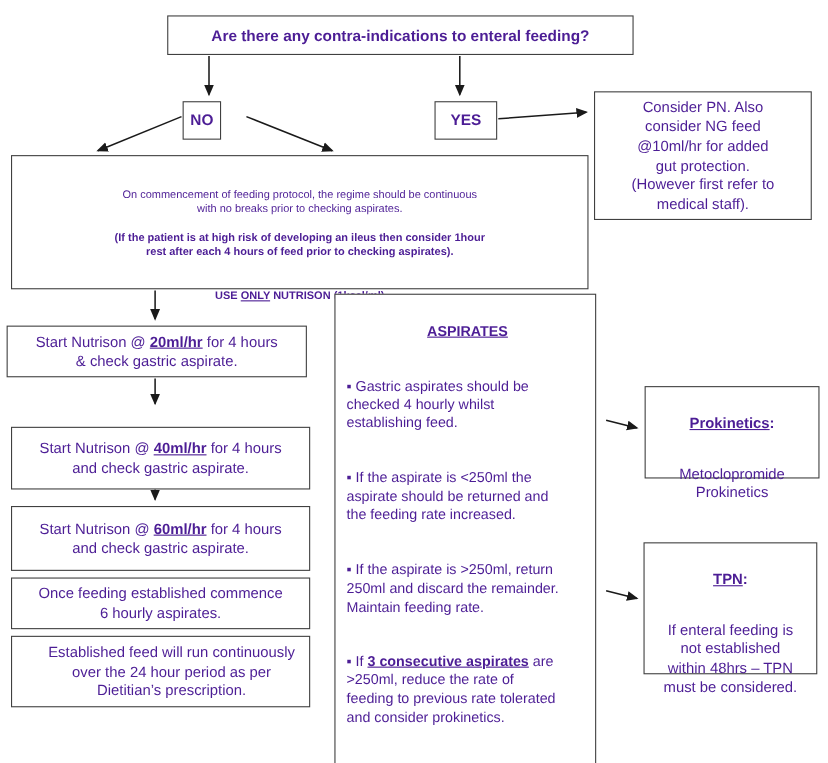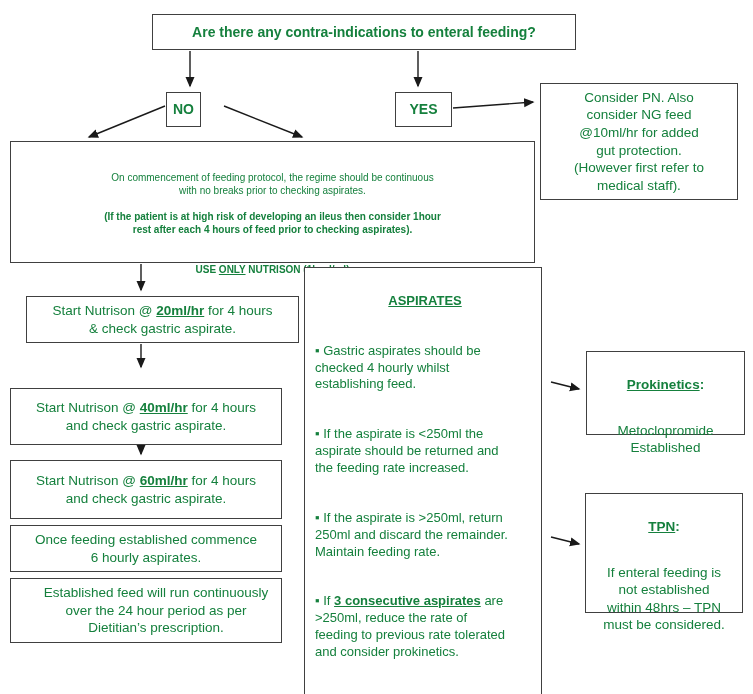--- a/index.html
+++ b/index.html
@@ -1,19 +1,19 @@
 <!DOCTYPE html>
 <html><head>
 <meta charset="utf-8">
 <style>
   html,body{margin:0;padding:0;background:#ffffff;}
   .canvas{
     position:relative;width:753px;height:694px;background:#ffffff;
     font-family:"Liberation Sans","DejaVu Sans",sans-serif;
-    color:#15803d;font-size:13.5px;line-height:1.3;
+    color:#4c1d95;font-size:13.5px;line-height:1.3;
   }
   .box{
     position:absolute;box-sizing:border-box;
     border:1.5px solid #404040;background:#ffffff;
     white-space:pre-line;
   }
   .center{text-align:center;}
   .vcenter{display:flex;align-items:center;justify-content:center;}
   .bold{font-weight:bold;}
   .u{text-decoration:underline;margin-top:37px;}
@@ -76,21 +76,21 @@
   </div>
 
   <div class="box center protocol" style="left:10px;top:141px;width:525px;height:122px;">
     <p>On commencement of feeding protocol, the regime should be continuous
 with no breaks prior to checking aspirates.</p>
     <p class="bold">(If the patient is at high risk of developing an ileus then consider 1hour
 rest after each 4 hours of feed prior to checking aspirates).</p>
     <p class="bold p3"><span>USE </span><span class="u">ONLY</span><span> NUTRISON (1kcal/ml)</span></p>
   </div>
 
-  <div class="box vcenter center" style="left:26px;top:296px;width:273px;height:47px;">
+  <div class="box vcenter center" style="left:6px;top:296px;width:273px;height:47px;">
     <span><span>Start Nutrison @ </span><span class="bu">20ml/hr</span><span> for 4 hours
 &amp; check gastric aspirate.</span></span>
   </div>
   <div class="box vcenter center" style="left:10px;top:388px;width:272px;height:57px;">
     <span><span>Start Nutrison @ </span><span class="bu">40ml/hr</span><span> for 4 hours
 and check gastric aspirate.</span></span>
   </div>
   <div class="box vcenter center" style="left:10px;top:460px;width:272px;height:59px;">
     <span><span>Start Nutrison @ </span><span class="bu">60ml/hr</span><span> for 4 hours
 and check gastric aspirate.</span></span>
@@ -123,21 +123,21 @@
 and consider prokinetics.</span></div>
     <div class="asp-item"><span>▪ If after 24hrs gastric aspirate
 continues to be &gt;250ml reduce
 rate to 10ml/hr (or stop if contra-
 indicated) and consider TPN.</span></div>
   </div>
 
   <div class="box sidebox" style="left:586px;top:351px;width:159px;height:84px;">
     <div class="title"><span class="u">Prokinetics</span><span>:</span></div>
     <div>Metoclopromide
-Established</div>
+Prokinetics</div>
   </div>
 
   <div class="box sidebox" style="left:585px;top:493px;width:158px;height:120px;">
     <div class="title"><span class="u">TPN</span><span>:</span></div>
     <div>If enteral feeding is
 not established
 within 48hrs – TPN
 must be considered.</div>
   </div>
 

